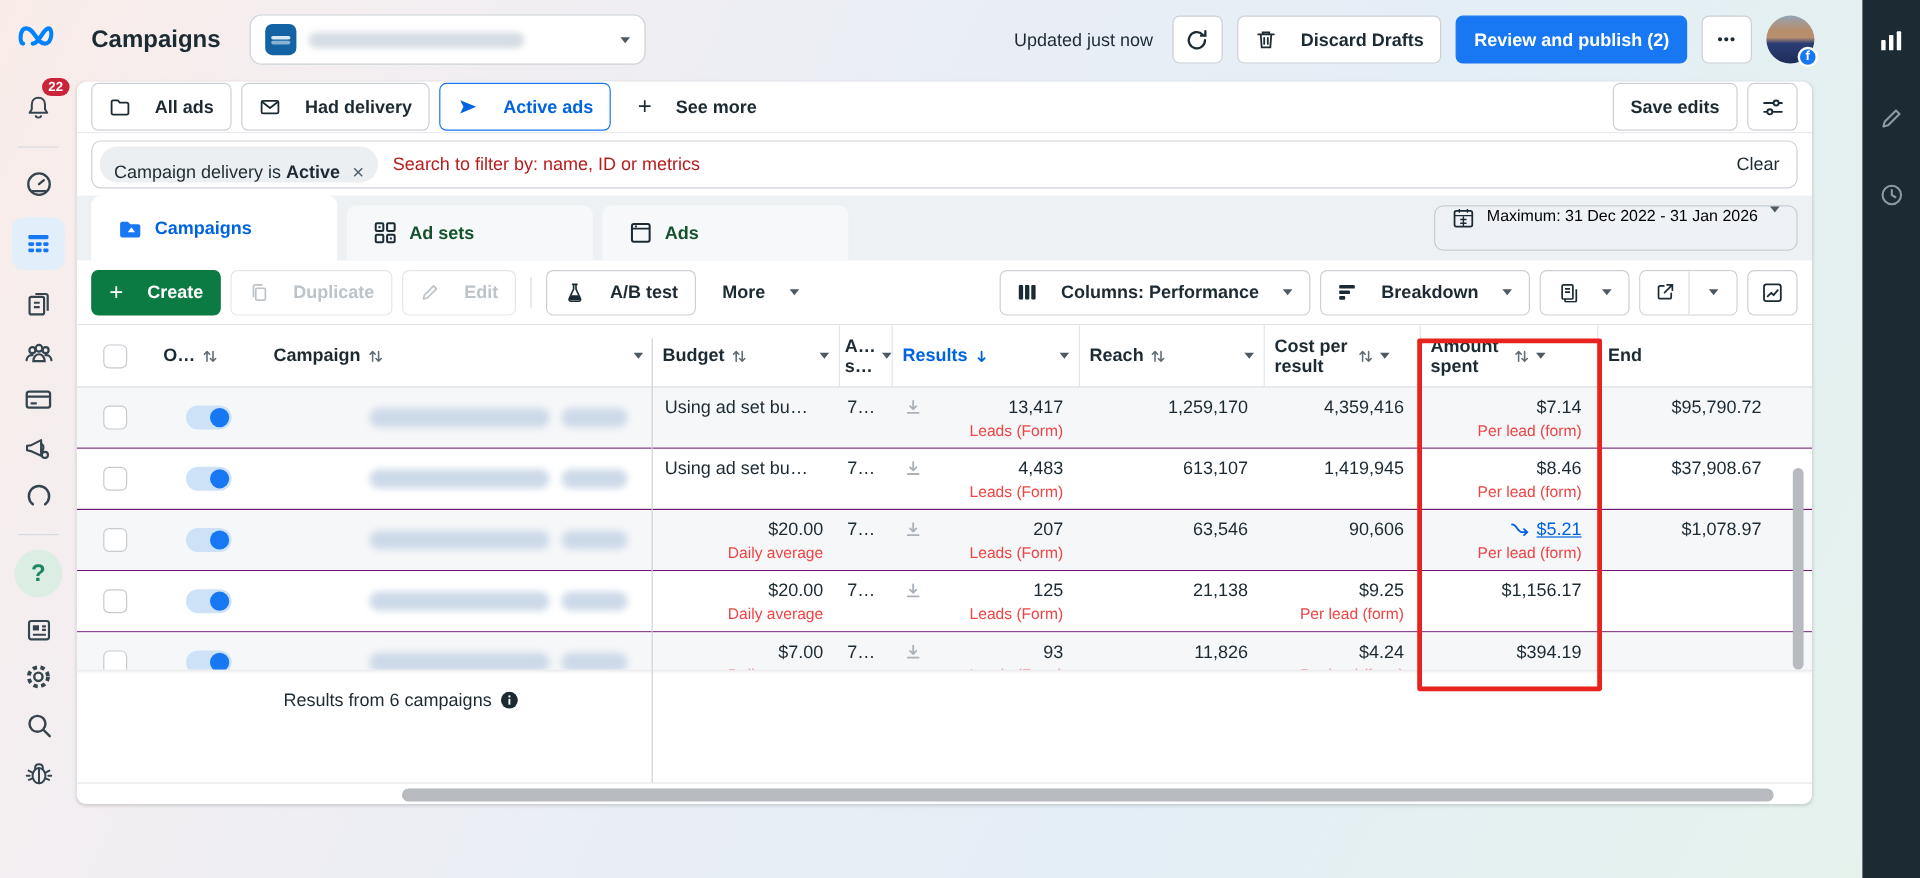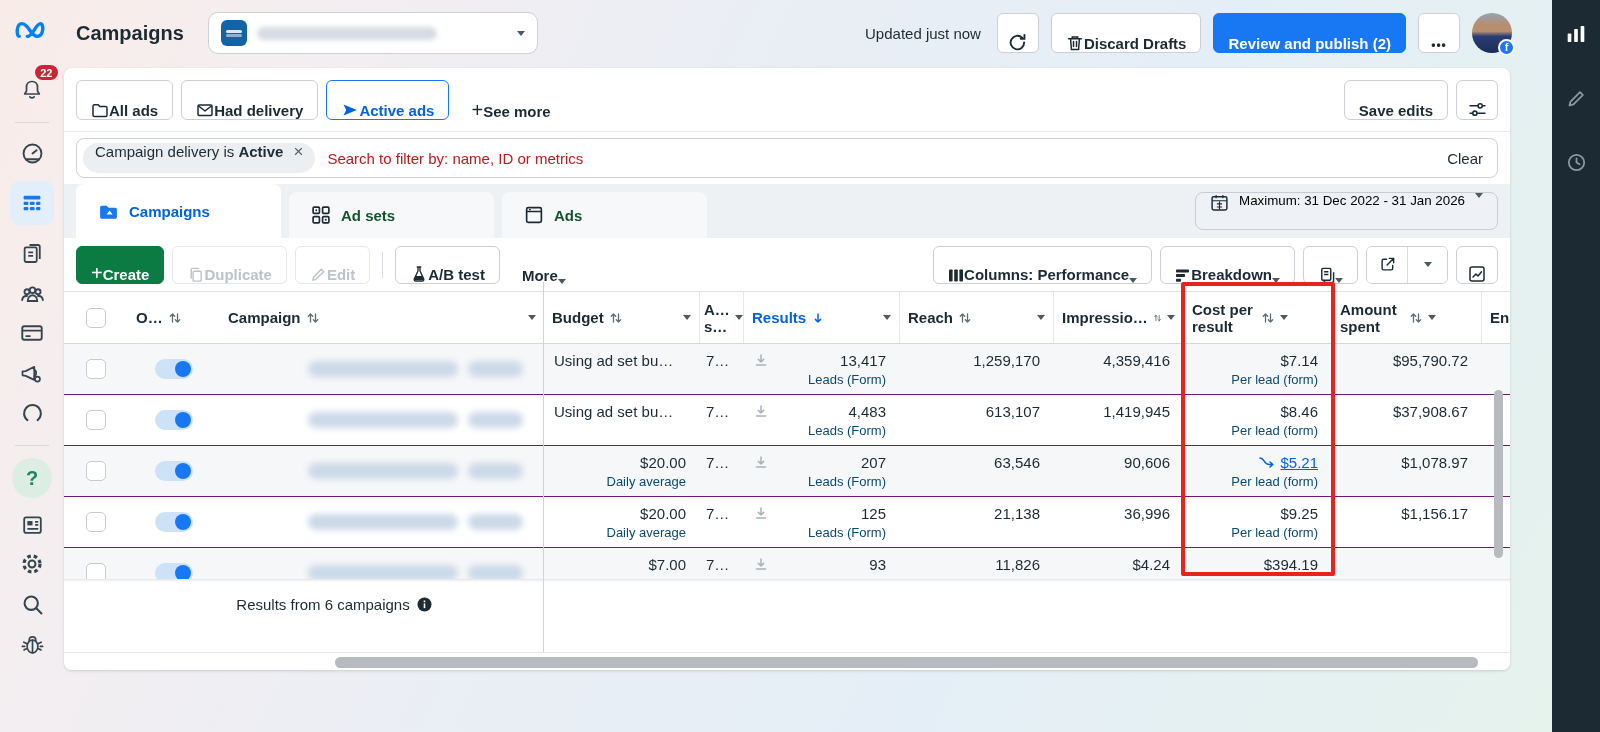--- a/index.html
+++ b/index.html
@@ -28,38 +28,38 @@
   .top-bar{position:absolute;left:64px;top:0;width:1488px;height:66px;display:flex;align-items:center;padding:0 40px 0 12px}
   .page-title{font-size:20px;font-weight:700}
   .acct{display:flex;align-items:center;gap:10px;margin-left:24px;width:330px;height:42px;background:#fff;border:1px solid #ccd1d6;border-radius:10px;padding:0 12px;cursor:pointer}
   .acct-av{width:26px;height:26px;border-radius:6px;background:#1464a5;position:relative;overflow:hidden}
   .acct-av:before{content:"";position:absolute;left:5px;top:10px;width:16px;height:3px;background:rgba(255,255,255,.85);border-radius:2px;box-shadow:0 4px 0 rgba(255,255,255,.5)}
   .blur-blob{background:#d5dce3;border-radius:7px;filter:blur(2.5px)}
   .acct .blur-blob{width:180px;height:13px}
   .acct .caret{margin-left:auto}
   .top-right{margin-left:auto;display:flex;align-items:center;gap:12px}
   .updated{font-size:15px;color:#1c2b33;margin-right:4px}
-  .btn{display:inline-flex;align-items:flex-end;gap:0;height:40px;padding:0 14px;border:1px solid #ccd0d5;border-radius:6px;background:#fff;font-size:15px;font-weight:600;color:#1c2b33;cursor:pointer;white-space:nowrap}
+  .btn{display:inline-flex;align-items:center;gap:20px;height:40px;padding:0 14px;border:1px solid #ccd0d5;border-radius:6px;background:#fff;font-size:15px;font-weight:600;color:#1c2b33;cursor:pointer;white-space:nowrap}
   .btn.square{width:42px;padding:0;justify-content:center}
   .btn.primary{background:#1877f2;border-color:#1877f2;color:#fff}
   .avatar{position:relative;width:40px;height:40px;border-radius:50%;background:linear-gradient(180deg,#93a3b4 0%,#b78e6e 30%,#b78e6e 46%,#2b3d74 58%,#1d2c58 100%);overflow:visible;cursor:pointer}
   .fb-badge{position:absolute;right:-3px;bottom:-3px;width:17px;height:17px;border-radius:50%;background:#1877f2;border:2px solid #fff;color:#fff;font-size:11px;font-weight:700;display:flex;align-items:center;justify-content:center;line-height:1}
 
   
   .card{position:absolute;left:64px;top:68px;width:1446px;height:602px;background:#fff;border-radius:8px;box-shadow:0 1px 3px rgba(0,0,0,.14);overflow:hidden}
 
-  .filter-row{height:64px;display:flex;align-items:center;gap:8px;padding:16px 12px;border-bottom:1px solid #e9ebee}
+  .filter-row{height:43px;display:flex;align-items:center;gap:8px;padding:16px 12px;border-bottom:1px solid #e9ebee}
   .btn.tab-active{border:1.5px solid #1877f2;color:#0064e0}
   .btn.ghost{border:none;background:transparent}
   .plus{font-size:20px;font-weight:400;line-height:1}
   .filter-row .spacer{flex:1}
 
   .search-row{height:52px;display:flex;align-items:center;padding:6px 12px}
   .search-box{flex:1;height:40px;border:1px solid #ccd1d6;border-radius:8px;display:flex;align-items:center;padding:0 14px 0 6px;gap:12px;background:#fff}
-  .chip{display:flex;align-items:flex-start;gap:10px;background:#eceff2;border-radius:17px;height:30px;padding:0 12px;font-size:15px}
+  .chip{display:flex;align-items:flex-end;gap:10px;background:#eceff2;border-radius:17px;height:30px;padding:0 12px;font-size:15px}
   .chip b{font-weight:700}
   .chip .x{color:#51606b;font-size:17px;cursor:pointer;line-height:1}
   .placeholder{color:#b91c1c;font-size:15px;flex:1}
   .clear-link{color:#1c2b33;cursor:pointer}
 
   .level-row{height:54px;background:#edf1f4;display:flex;align-items:flex-end;padding:0 12px;gap:8px}
   .ltab{display:flex;align-items:center;gap:10px;height:46px;padding:0 22px;min-width:205px;background:#f6f8fa;border-radius:8px 8px 0 0;font-weight:700;cursor:pointer;color:#14532d}
   .ltab.active{height:54px;background:#fff;color:#0064e0}
   .level-row .date-wrap{margin-left:auto;align-self:center}
   .date-btn{height:38px;background:#eef2f6;border:1px solid #c7cdd3;border-radius:8px;display:flex;gap:10px;padding:0 14px;font-weight:400;cursor:pointer}
@@ -89,21 +89,21 @@
   .trow.alt{background:#f6f7f9}
   .cell{padding:6px 8px;overflow:hidden}
   .c-cb,.c-toggle{display:flex;align-items:center;justify-content:center;padding:0}
   .toggle{position:relative;width:38px;height:20px;border-radius:10px;background:#cde2f7;display:inline-block;cursor:pointer}
   .toggle .knob{position:absolute;right:2px;top:2px;width:16px;height:16px;border-radius:50%;background:#1877f2}
   .c-campaign{display:flex;align-items:center;gap:10px;padding-left:88px}
   .blob{height:16px;border-radius:8px;background:#ccd9e8;filter:blur(3px)}
   .blob.b1{width:150px}.blob.b2{width:55px}
   .num{display:flex;flex-direction:column;align-items:flex-end;padding-right:14px}
   .val{font-size:15px;line-height:21px;white-space:nowrap}
-  .sub{font-size:13px;line-height:18px;color:#0c4a6e;white-space:nowrap}
+  .sub{font-size:13px;line-height:18px;color:#ef4444;white-space:nowrap}
   .c-budget.left{align-items:flex-start;padding-left:10px}
   .c-attr{padding-left:6px}
   .c-results{position:relative}
   .dl{position:absolute;left:10px;top:9px}
   .costline{display:flex;align-items:center;gap:5px}
   .trend{display:none}
   .cost-val.link{color:#0064e0;text-decoration:underline;cursor:pointer}
 
   .summary-band{height:79px;background:#fff;border-top:1px solid #e6e8ec;box-shadow:inset 0 3px 3px -3px rgba(0,0,0,.15)}
   .summary-inner{width:480px;padding:16px 0 0 60px;text-align:center;font-size:15px;display:flex;align-items:flex-start;justify-content:center;gap:7px}
@@ -472,27 +472,20 @@
           <span class="caret ml"></span>
         </div>
         <div class="hcell sep">
           <span>Reach</span>
           <svg width="14" height="14" viewBox="0 0 14 14">
               <path d="M4.5 11V3M4.5 3L2.3 5.2M4.5 3l2.2 2.2M9.5 3v8M9.5 11L7.3 8.8M9.5 11l2.2-2.2" stroke="#5f6b73" stroke-width="1.3" fill="none" stroke-linecap="round" stroke-linejoin="round"></path>
             </svg>
           <span class="caret ml"></span>
         </div>
         <div class="hcell sep">
-          <span>Impressio…</span>
-          <svg width="14" height="14" viewBox="0 0 14 14">
-              <path d="M4.5 11V3M4.5 3L2.3 5.2M4.5 3l2.2 2.2M9.5 3v8M9.5 11L7.3 8.8M9.5 11l2.2-2.2" stroke="#5f6b73" stroke-width="1.3" fill="none" stroke-linecap="round" stroke-linejoin="round"></path>
-            </svg>
-          <span class="caret ml"></span>
-        </div>
-        <div class="hcell sep">
           <span class="wrap">Cost per result</span>
           <svg width="14" height="14" viewBox="0 0 14 14">
               <path d="M4.5 11V3M4.5 3L2.3 5.2M4.5 3l2.2 2.2M9.5 3v8M9.5 11L7.3 8.8M9.5 11l2.2-2.2" stroke="#5f6b73" stroke-width="1.3" fill="none" stroke-linecap="round" stroke-linejoin="round"></path>
             </svg>
           <span class="caret"></span>
         </div>
         <div class="hcell sep">
           <span class="wrap">Amount spent</span>
           <svg width="14" height="14" viewBox="0 0 14 14">
               <path d="M4.5 11V3M4.5 3L2.3 5.2M4.5 3l2.2 2.2M9.5 3v8M9.5 11L7.3 8.8M9.5 11l2.2-2.2" stroke="#5f6b73" stroke-width="1.3" fill="none" stroke-linecap="round" stroke-linejoin="round"></path>
@@ -660,23 +653,20 @@
     <div class="cell c-results num">
       <span class="dl"><svg width="14" height="14" viewBox="0 0 14 14" fill="none" stroke="#aab1b8" stroke-width="1.5" stroke-linecap="round" stroke-linejoin="round">
                   <path d="M7 2v7M7 9L4.4 6.4M7 9l2.6-2.6M2.5 12h9"></path>
                 </svg></span>
       <span class="val">125</span>
               <span class="sub">Leads (Form)</span>
     </div>
     <div class="cell c-reach num">
               <span class="val">21,138</span>
             </div>
-    <div class="cell c-impr num">
-              <span class="val">36,996</span>
-            </div>
     <div class="cell c-cost num">
       <span class="costline">
 
         <span class="val cost-val">$9.25</span>
       </span>
       <span class="sub">Per lead (form)</span>
     </div>
     <div class="cell c-spent num">
               <span class="val">$1,156.17</span>
             </div>

